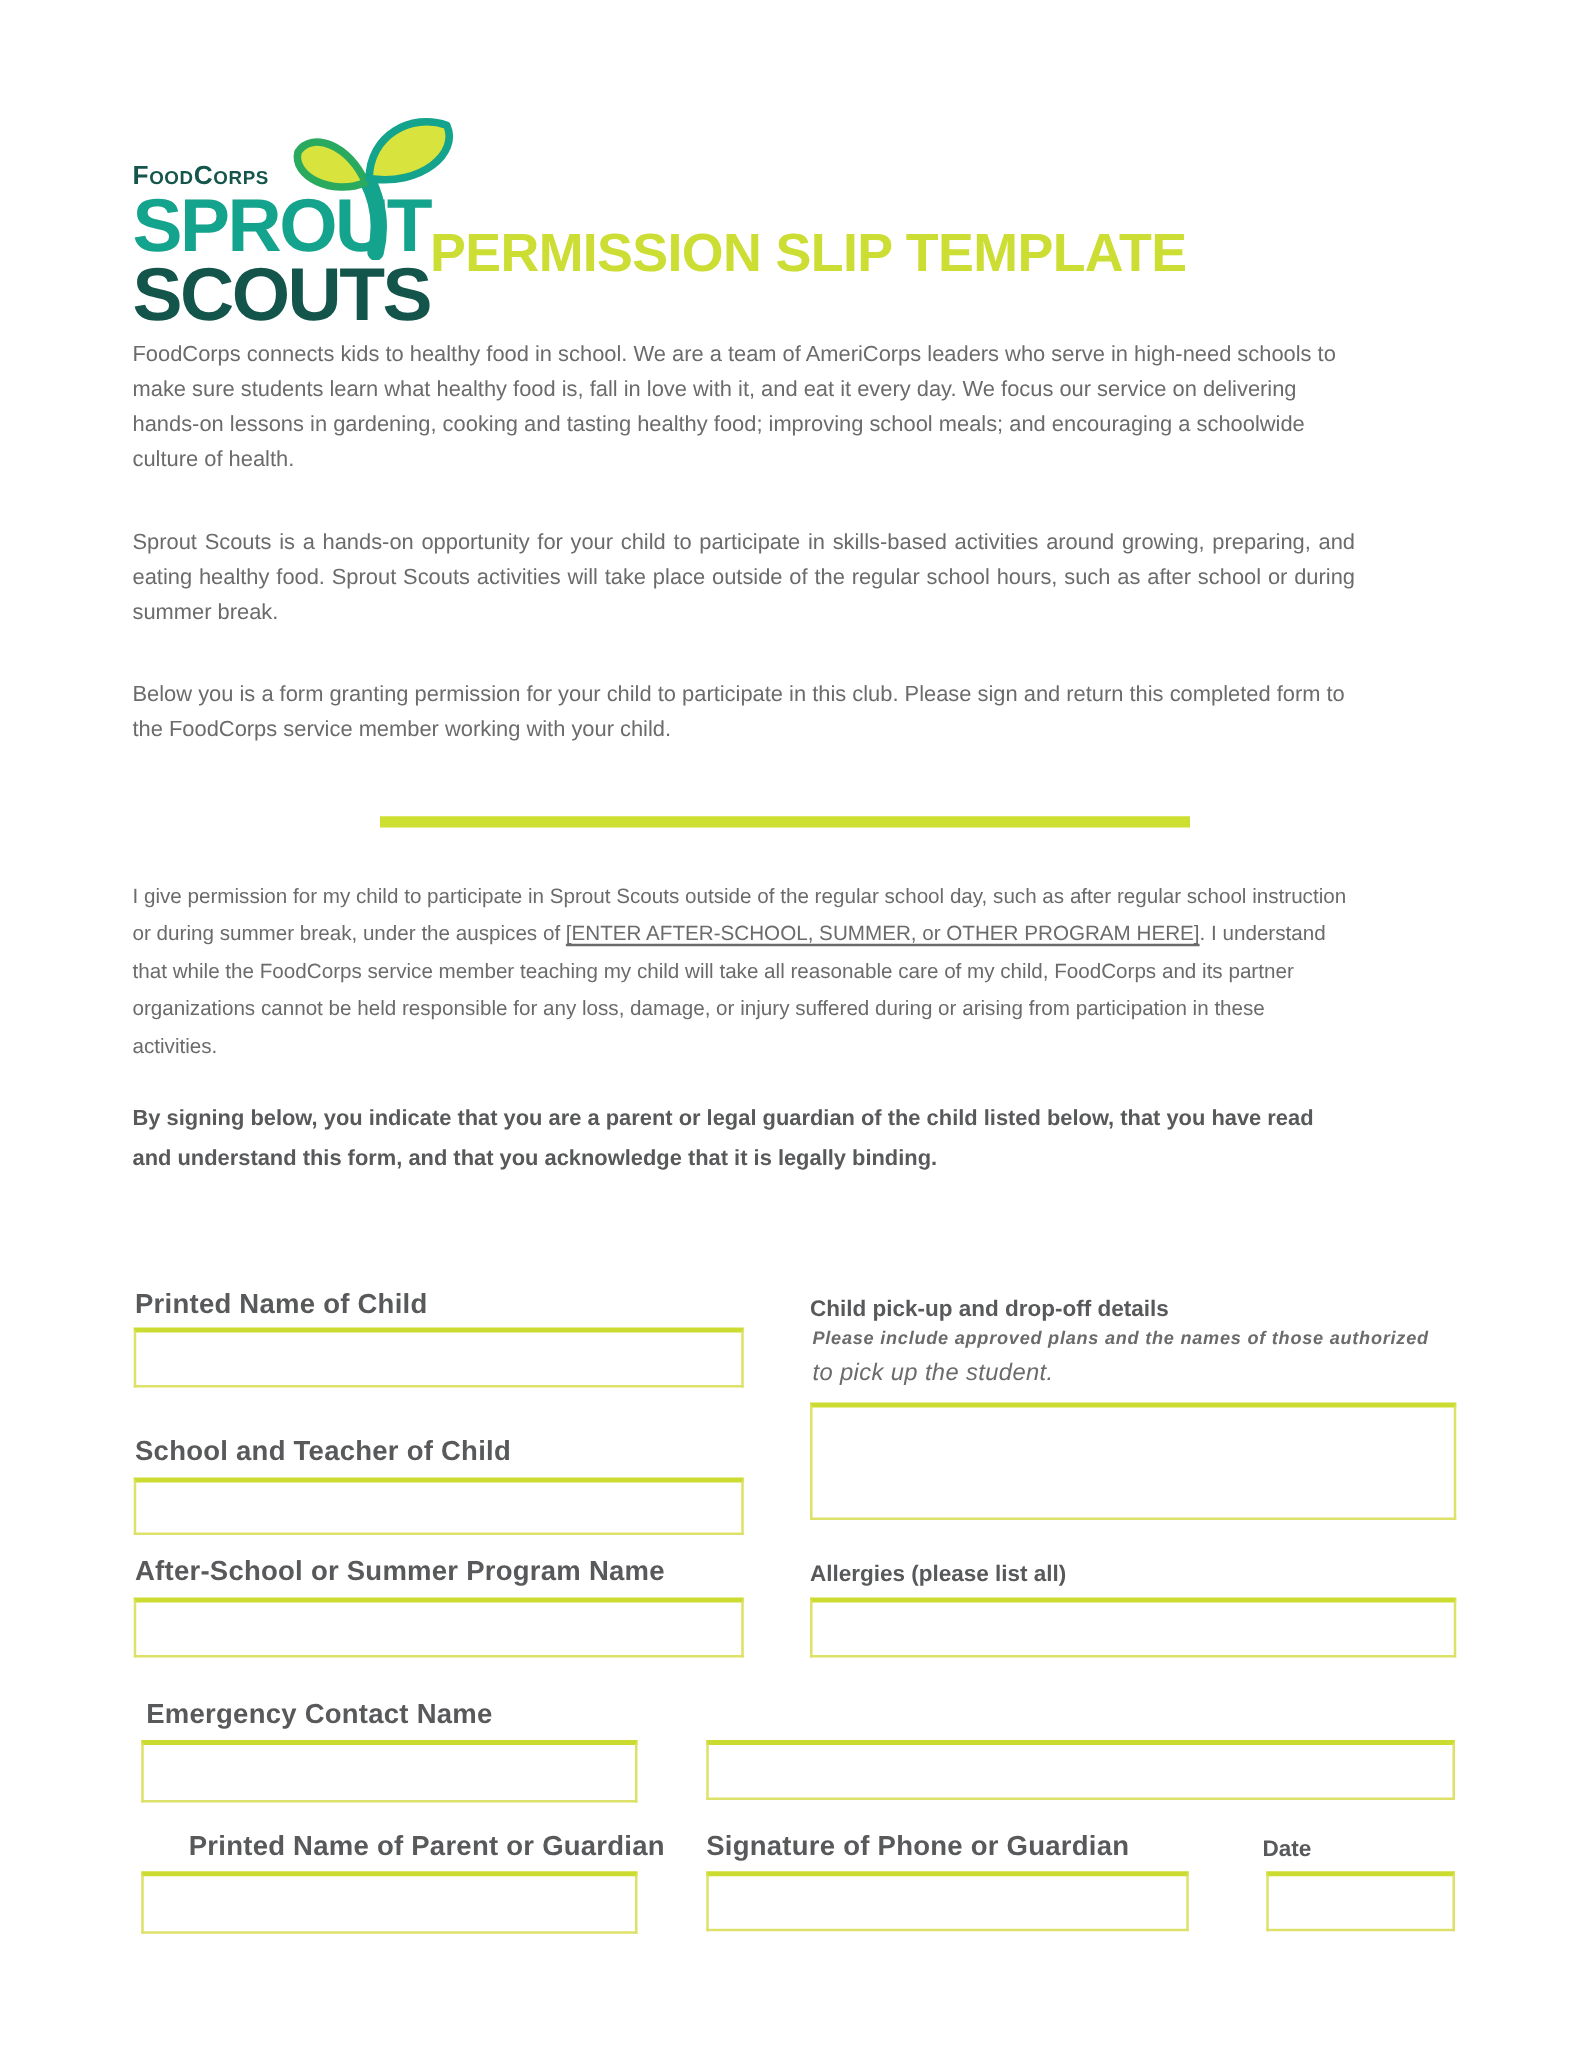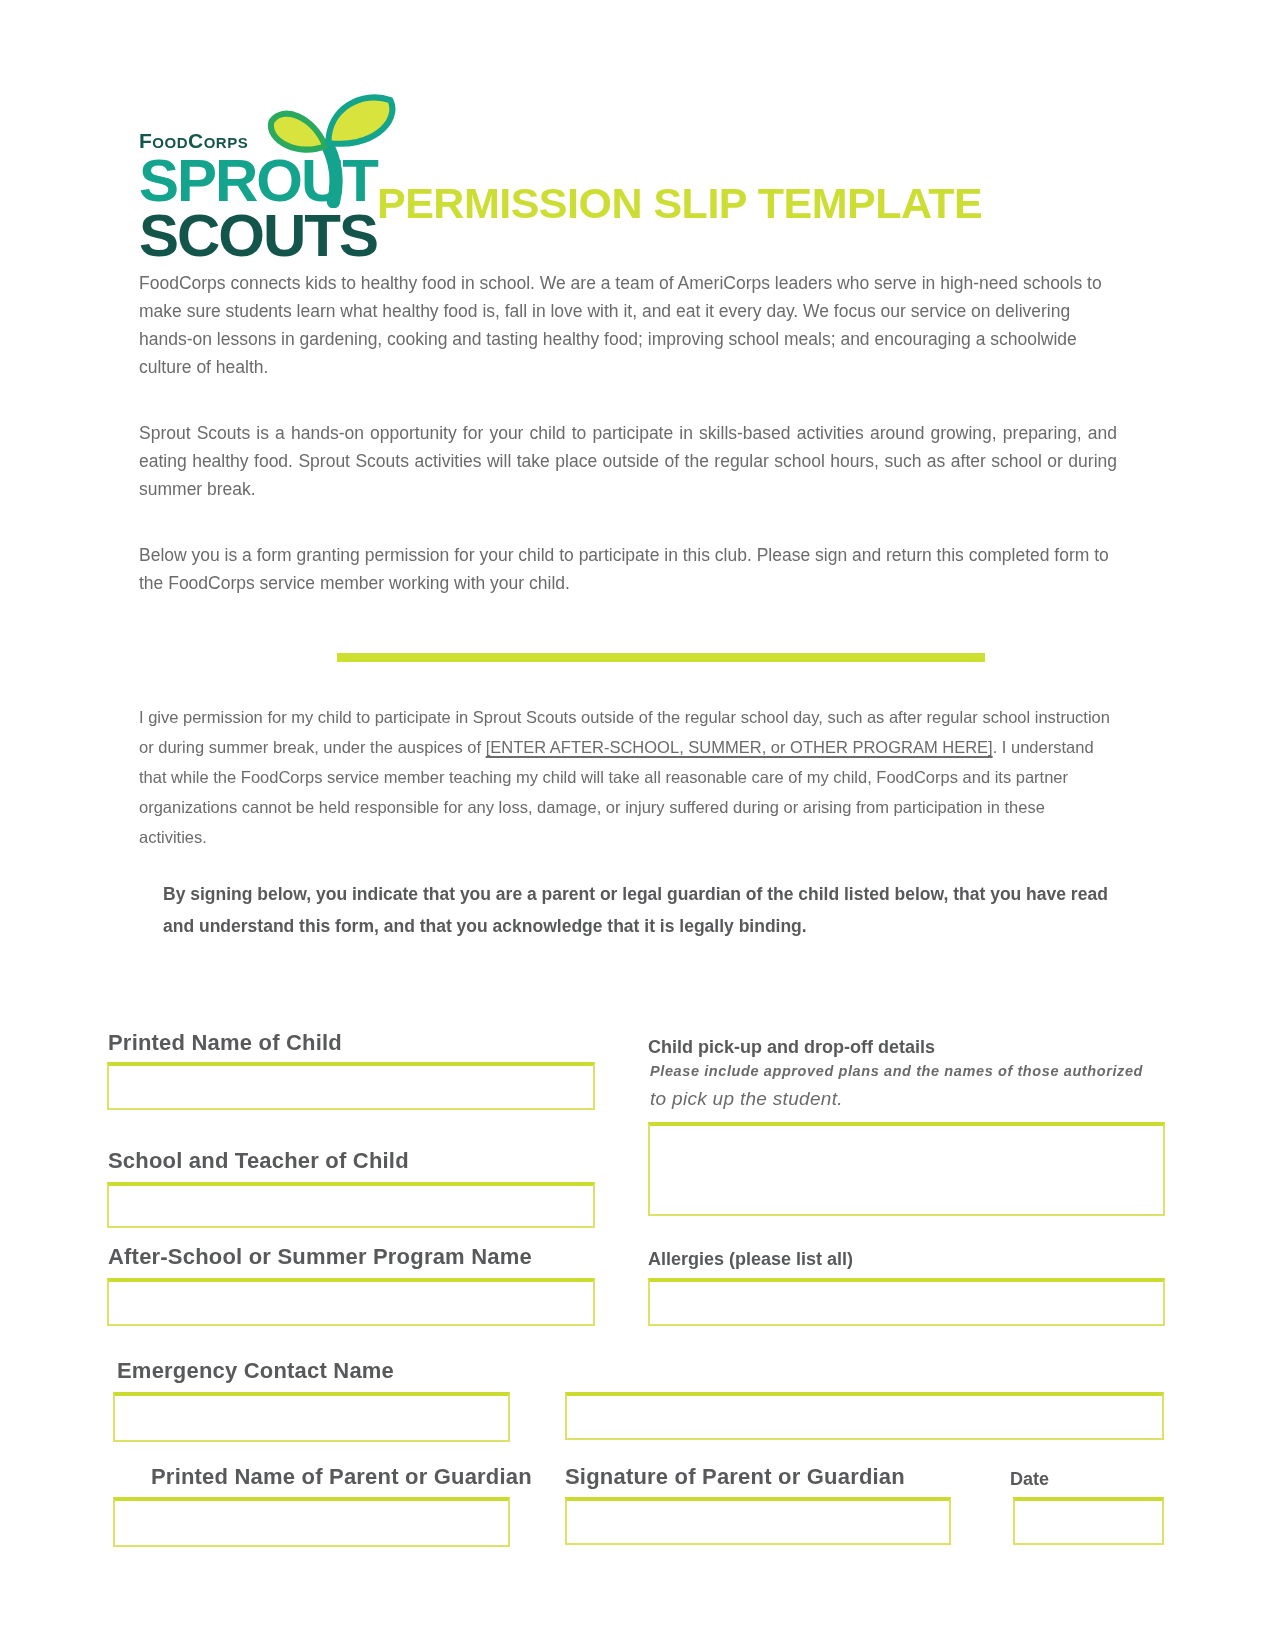--- a/index.html
+++ b/index.html
@@ -5,21 +5,20 @@
   html, body { margin: 0; padding: 0; background: #ffffff; }
   * { box-sizing: border-box; }
   .page {
     position: relative;
     width: 1275px;
     height: 1596px;
     margin: 0 auto;
     background: #ffffff;
     font-family: "Liberation Sans", "DejaVu Sans", sans-serif;
     overflow: hidden;
-    padding-left: 33px;
   }
 
   
   .masthead { position: relative; height: 250px; }
   .logo { position: absolute; left: 106px; top: 98px; width: 270px; }
   .logo-foodcorps {
     font-size: 21px; font-weight: 700; color: #14564b;
     font-variant: small-caps; letter-spacing: 0.5px; line-height: 1;
     padding-top: 32px;
   }
@@ -41,21 +40,21 @@
   
   .content { padding: 0 110px 0 106px; color: #696969; }
   .salutation { margin: 52px 0 0 0; font-size: 20px; line-height: 24px; color: #6b6b6b; }
   .body-p { margin: 0; max-width: 978px; font-size: 17.5px; line-height: 28px; color: #6b6b6b; }
   .p1 { margin-top: 19px; }
   .p2 { margin-top: 38px; text-align: justify; }
   .p3 { margin-top: 38px; }
   .divider { margin: 56px 0 0 198px; width: 648px; height: 9px; background: #cde032; }
   .permission-p { margin-top: 40px; max-width: 978px; font-size: 16.5px; line-height: 30px; color: #6b6b6b; }
   .permission-p .u { text-decoration: underline; text-underline-offset: 3px; text-decoration-thickness: 1.5px; }
-  .ack-p { margin-top: 26px; max-width: 978px; font-size: 17.5px; line-height: 32px; font-weight: 700; color: #58595b; margin-left: 24px; }
+  .ack-p { margin-top: 26px; max-width: 978px; font-size: 17.5px; line-height: 32px; font-weight: 700; color: #58595b; }
 
   
   .flabel-lg {
     position: absolute; margin: 0; font-size: 22px; font-weight: 700;
     color: #58595b; line-height: 26px; white-space: nowrap; letter-spacing: 0.2px;
   }
   .flabel-sm {
     position: absolute; margin: 0; font-size: 18px; font-weight: 700;
     color: #58595b; line-height: 22px; white-space: nowrap;
   }
@@ -158,21 +157,21 @@
 
       <p class="flabel-lg lbl-em-name">Emergency Contact Name</p>
       <input type="text" class="fbox box-em-name" aria-label="Emergency Contact Name" style="">
 
       <p class="flabel-sm lbl-em-phone">Emergency Contact Phone Number(s)</p>
       <input type="text" class="fbox box-em-phone" aria-label="Emergency Contact Phone Number(s)" style="">
 
       <p class="flabel-lg lbl-parent-name">Printed Name of Parent or Guardian</p>
       <input type="text" class="fbox box-parent-name" aria-label="Printed Name of Parent or Guardian" style="">
 
-      <p class="flabel-lg lbl-signature">Signature of Parent or Guardian</p>
+      <p class="flabel-lg lbl-signature">Signature of Phone or Guardian</p>
       <input type="text" class="fbox box-signature" aria-label="Signature of Parent or Guardian" style="">
 
       <p class="flabel-sm lbl-date">Date</p>
       <input type="text" class="fbox box-date" aria-label="Date" style="">
 
     </section>
   </main>
 </div>
 
 </body></html>

